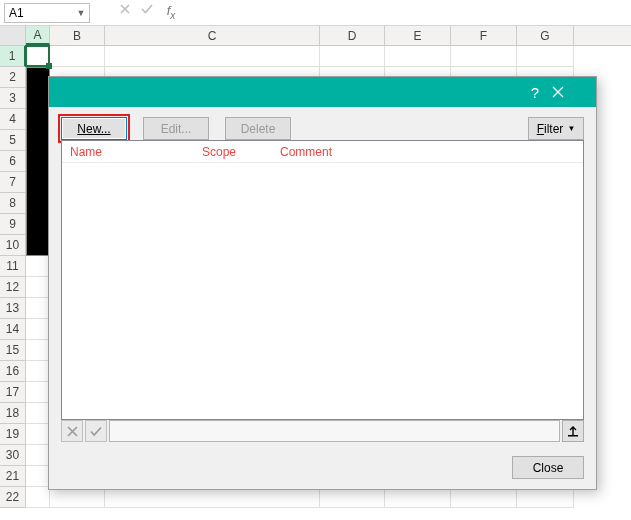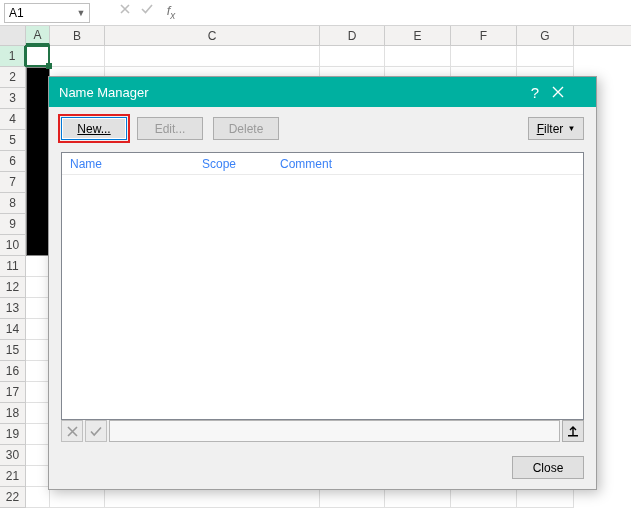--- a/index.html
+++ b/index.html
@@ -92,22 +92,22 @@
     display:flex; flex-direction:column;
   }
   .dlg-title {
     height:30px; background:#00b0a0;
     display:flex; align-items:center;
     color:#fff; padding:0 10px; font-size:13px;
   }
   .dlg-title .spacer{flex:1;}
   .dlg-title .tbtn{ width:34px; text-align:center; font-size:15px; cursor:default;}
   .dlg-toolbar {
-    display:flex; align-items:center; gap:10px;
-    padding:10px 12px 12px;
+    display:flex; align-items:center; gap:16px;
+    padding:10px 12px 0;
   }
   .dlg-btn {
     min-width:66px; height:23px;
     border:1px solid #adadad; background:#e1e1e1;
     font-size:12px; display:flex; align-items:center; justify-content:center;
     padding:0 10px;
   }
   .dlg-btn.disabled { color:#9a9a9a; }
   .dlg-btn.highlight { outline:2px solid #e02020; outline-offset:1px; border:1px solid #0078d7; box-shadow: inset 0 0 0 1px #fff; }
   .dlg-toolbar .spacer{flex:1;}
@@ -119,21 +119,21 @@
   }
   .filter-btn .ul { text-decoration: underline; }
   .filter-btn .caret{font-size:8px;}
   .list-frame {
     margin:0 12px; flex:1;
     border:1px solid #828790; background:#fff;
     display:flex; flex-direction:column;
   }
   .list-headers {
     display:flex; height:22px; align-items:center;
-    font-size:12px; color:#3b82f6; padding:0 8px;
+    font-size:12px; color:#ef4444; padding:0 8px;
     border-bottom:1px solid #eaeaea;
   }
   .lh { flex:0 0 auto; }
   .refers-row {
     padding:8px 12px 4px; font-size:12px; color:#444;
   }
   .refers-ctrls {
     display:flex; align-items:center; gap:2px; padding:0 12px 8px;
   }
   .sq-btn {
@@ -416,21 +416,20 @@
         <div class="cell" style="width: 65px;"></div>
         <div class="cell" style="width: 66px;"></div>
         <div class="cell" style="width: 66px;"></div>
         <div class="cell" style="width: 57px;"></div>
       </div>
     </div>
 </div>
 
 <div class="dialog">
   <div class="dlg-title">
-    <span>Name Manager</span>
     <span class="spacer"></span>
     <span class="tbtn">?</span>
     <span class="tbtn">
       <svg width="12" height="12" viewBox="0 0 12 12">
           <path d="M1 1 L11 11 M11 1 L1 11" stroke="#fff" stroke-width="1.4"></path>
         </svg>
     </span>
   </div>
 
   <div class="dlg-toolbar">

